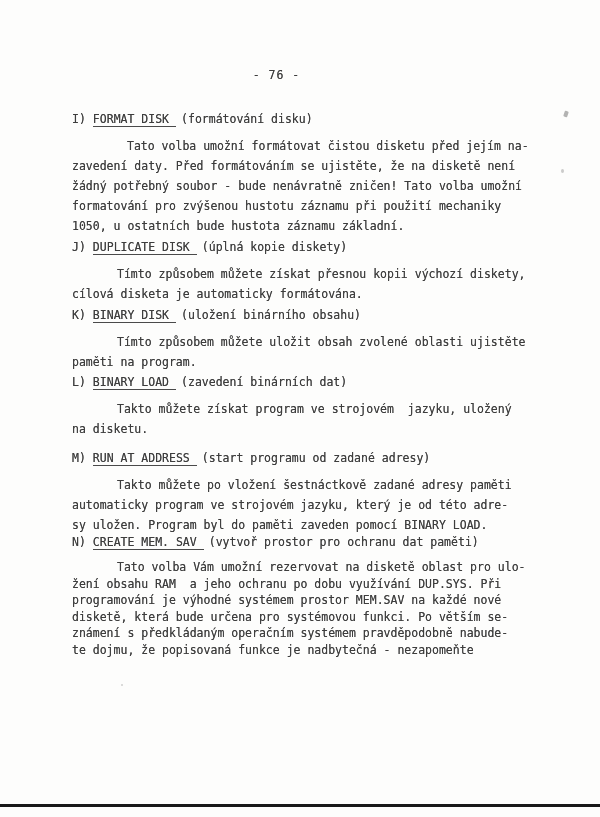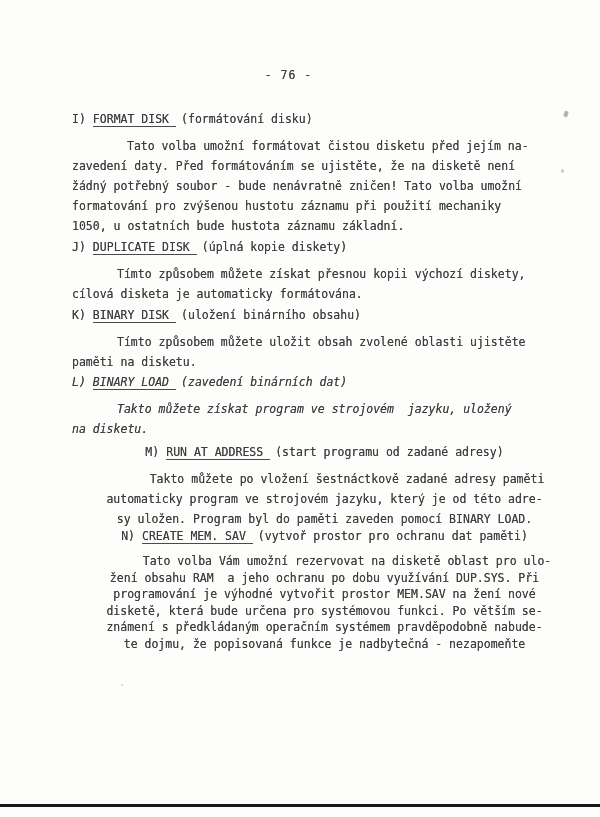--- a/index.html
+++ b/index.html
@@ -14,21 +14,21 @@
     background: #fdfdfc;
     overflow: hidden;
     font-family: "DejaVu Sans Mono", "Liberation Mono", monospace;
     font-size: 11.5px;
     color: #3d3d3d;
     text-shadow: 0 0 0.5px rgba(70,70,70,0.75);
   }
   .page-header {
     position: absolute;
     top: 68px;
-    left: 16px;
+    left: 4px;
     width: 545px;
     text-align: center;
     letter-spacing: 1px;
   }
   .content {
     position: absolute;
     left: 72px;
     top: 112px;
     width: 505px;
   }
@@ -50,22 +50,22 @@
   .subtitle { }
   .par-line {
     line-height: 20px;
     white-space: pre;
   }
   .par-line.indent { padding-left: 45px; }
   .sec-i .par-line.indent { padding-left: 55px; }
   .sec-n .par-line { line-height: 16.5px; }
   .mb4 { margin-bottom: 4px; }
   .mb3 { margin-bottom: 3px; }
-  .mb6 { margin-bottom: 6px; font-style: italic; }
-  .mb0 { margin-bottom: 0; text-align: center; }
+  .mb6 { margin-bottom: 12px; }
+  .mb0 { margin-bottom: 0; }
   
   .speck {
     position: absolute;
     background: #9a9a9a;
     border-radius: 50%;
     opacity: 0.75;
   }
   .speck-1 { left: 564px; top: 111px; width: 4px; height: 6px; transform: rotate(18deg); border-radius: 1px; }
   .speck-2 { left: 561px; top: 169px; width: 3px; height: 4px; opacity: 0.5; }
   .speck-3 { left: 121px; top: 684px; width: 2px; height: 2px; opacity: 0.45; }
@@ -98,41 +98,41 @@
 
     <div class="section sec-j mb4">
       <div class="sec-heading"><span class="letter">J)</span><span class="command">DUPLICATE DISK</span><span class="subtitle">(úplná kopie diskety)</span></div>
       <div class="par-line indent">Tímto způsobem můžete získat přesnou kopii výchozí diskety,</div>
       <div class="par-line">cílová disketa je automaticky formátována.</div>
     </div>
 
     <div class="section sec-k mb3">
       <div class="sec-heading"><span class="letter">K)</span><span class="command">BINARY DISK</span><span class="subtitle">(uložení binárního obsahu)</span></div>
       <div class="par-line indent">Tímto způsobem můžete uložit obsah zvolené oblasti ujistěte</div>
-      <div class="par-line">paměti na disketu.</div>
+      <div class="par-line">paměti na program.</div>
     </div>
 
     <div class="section sec-l mb6">
       <div class="sec-heading"><span class="letter">L)</span><span class="command">BINARY LOAD</span><span class="subtitle">(zavedení binárních dat)</span></div>
       <div class="par-line indent">Takto můžete získat program ve strojovém  jazyku, uložený</div>
       <div class="par-line">na disketu.</div>
     </div>
 
     <div class="section sec-m mb0">
       <div class="sec-heading"><span class="letter">M)</span><span class="command">RUN AT ADDRESS</span><span class="subtitle">(start programu od zadané adresy)</span></div>
       <div class="par-line indent">Takto můžete po vložení šestnáctkově zadané adresy paměti</div>
       <div class="par-line">automaticky program ve strojovém jazyku, který je od této adre-</div>
       <div class="par-line">sy uložen. Program byl do paměti zaveden pomocí BINARY LOAD.</div>
     </div>
 
     <div class="section sec-n mb0">
       <div class="sec-heading"><span class="letter">N)</span><span class="command">CREATE MEM. SAV</span><span class="subtitle">(vytvoř prostor pro ochranu dat paměti)</span></div>
       <div class="par-line indent">Tato volba Vám umožní rezervovat na disketě oblast pro ulo-</div>
       <div class="par-line">žení obsahu RAM  a jeho ochranu po dobu využívání DUP.SYS. Při</div>
-      <div class="par-line">programování je výhodné vytvořit prostor MEM.SAV na žení nové</div>
+      <div class="par-line">programování je výhodné systémem prostor MEM.SAV na každé nové</div>
       <div class="par-line">disketě, která bude určena pro systémovou funkci. Po větším se-</div>
       <div class="par-line">známení s předkládaným operačním systémem pravděpodobně nabude-</div>
       <div class="par-line">te dojmu, že popisovaná funkce je nadbytečná - nezapomeňte</div>
     </div>
 
   </div>
 
   <div class="speck speck-1"></div>
   <div class="speck speck-2"></div>
   <div class="speck speck-3"></div>

